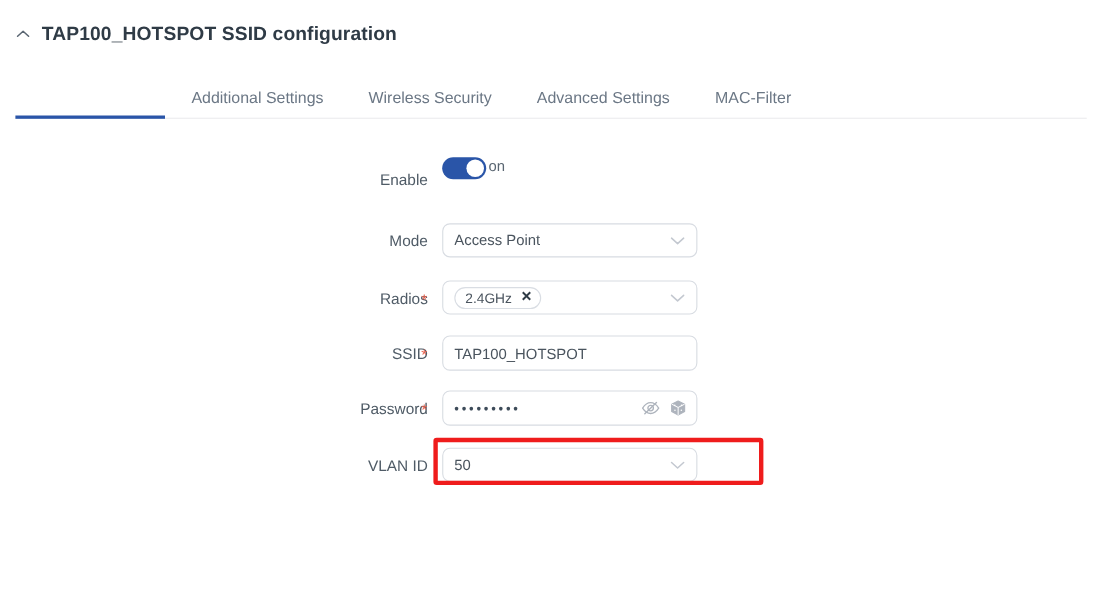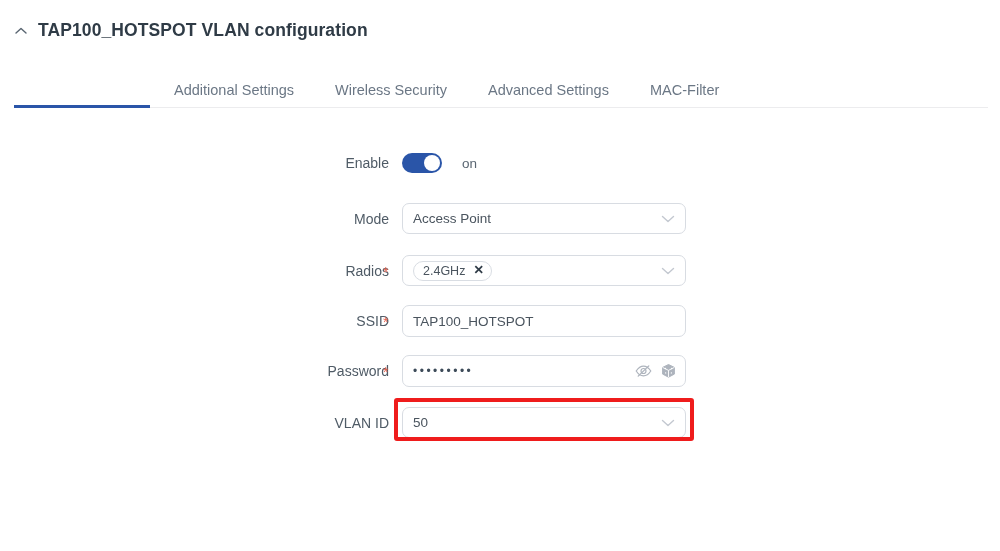--- a/index.html
+++ b/index.html
@@ -54,21 +54,21 @@
   }
   .req {
     position: absolute; left: 383px; top: 0; height: 40px; line-height: 42px;
     color: #e8604c; font-size: 14px;
   }
 
   
   .control { position: absolute; left: 402px; top: 0; }
 
   .field {
-    width: 284px; height: 31px; border: 1px solid #d8dce2; border-radius: 7px;
+    width: 232px; height: 31px; border: 1px solid #d8dce2; border-radius: 7px;
     background: #fff; position: relative; display: flex; align-items: center;
     padding: 0 10px; font-size: 13.5px; color: #4a545e;
   }
   .field.tall { height: 32px; }
   .field-value { white-space: nowrap; overflow: hidden; }
   .chev {
     position: absolute; right: 10px; top: 50%; transform: translateY(-50%);
     width: 14px; height: 9px;
   }
   .chev svg { display: block; }
@@ -84,21 +84,21 @@
 
   
   .pw-dots { letter-spacing: 2.5px; font-size: 12px; color: #3d4b59; }
   .pw-icons {
     position: absolute; right: 9px; top: 50%; transform: translateY(-50%);
     display: flex; align-items: center; gap: 9px;
   }
   .pw-icons svg { display: block; }
 
   
-  .toggle-wrap { display: flex; align-items: center; gap: 20px; height: 40px; }
+  .toggle-wrap { display: flex; align-items: flex-start; gap: 2px; height: 40px; }
   .toggle {
     width: 40px; height: 20px; border-radius: 10px; position: relative;
     cursor: pointer; flex: 0 0 auto;
   }
   .toggle.on  { background: #2a55a8; }
   .toggle.off { background: #dcdfe3; }
   .knob {
     position: absolute; top: 2px; width: 16px; height: 16px;
     border-radius: 50%; background: #fff;
   }
@@ -118,21 +118,21 @@
 <body>
 
 <div class="page">
 
   <div class="panel-header">
     <span class="caret-up">
       <svg width="14" height="14" viewBox="0 0 14 14">
         <path d="M2 9 L7 4.4 L12 9" fill="none" stroke="#5a6672" stroke-width="1.4" stroke-linecap="round" stroke-linejoin="round"></path>
       </svg>
     </span>
-    <span class="panel-title">TAP100_HOTSPOT VLAN configuration</span>
+    <span class="panel-title">TAP100_HOTSPOT SSID configuration</span>
   </div>
 
   <div class="tabs">
     <div class="tab" style="left:174px">Additional Settings</div>
     <div class="tab" style="left:335px">Wireless Security</div>
     <div class="tab" style="left:488px">Advanced Settings</div>
     <div class="tab" style="left:650px">MAC-Filter</div>
   </div>
   <div class="tabs-divider"></div>
   <div class="tab-underline"></div>

